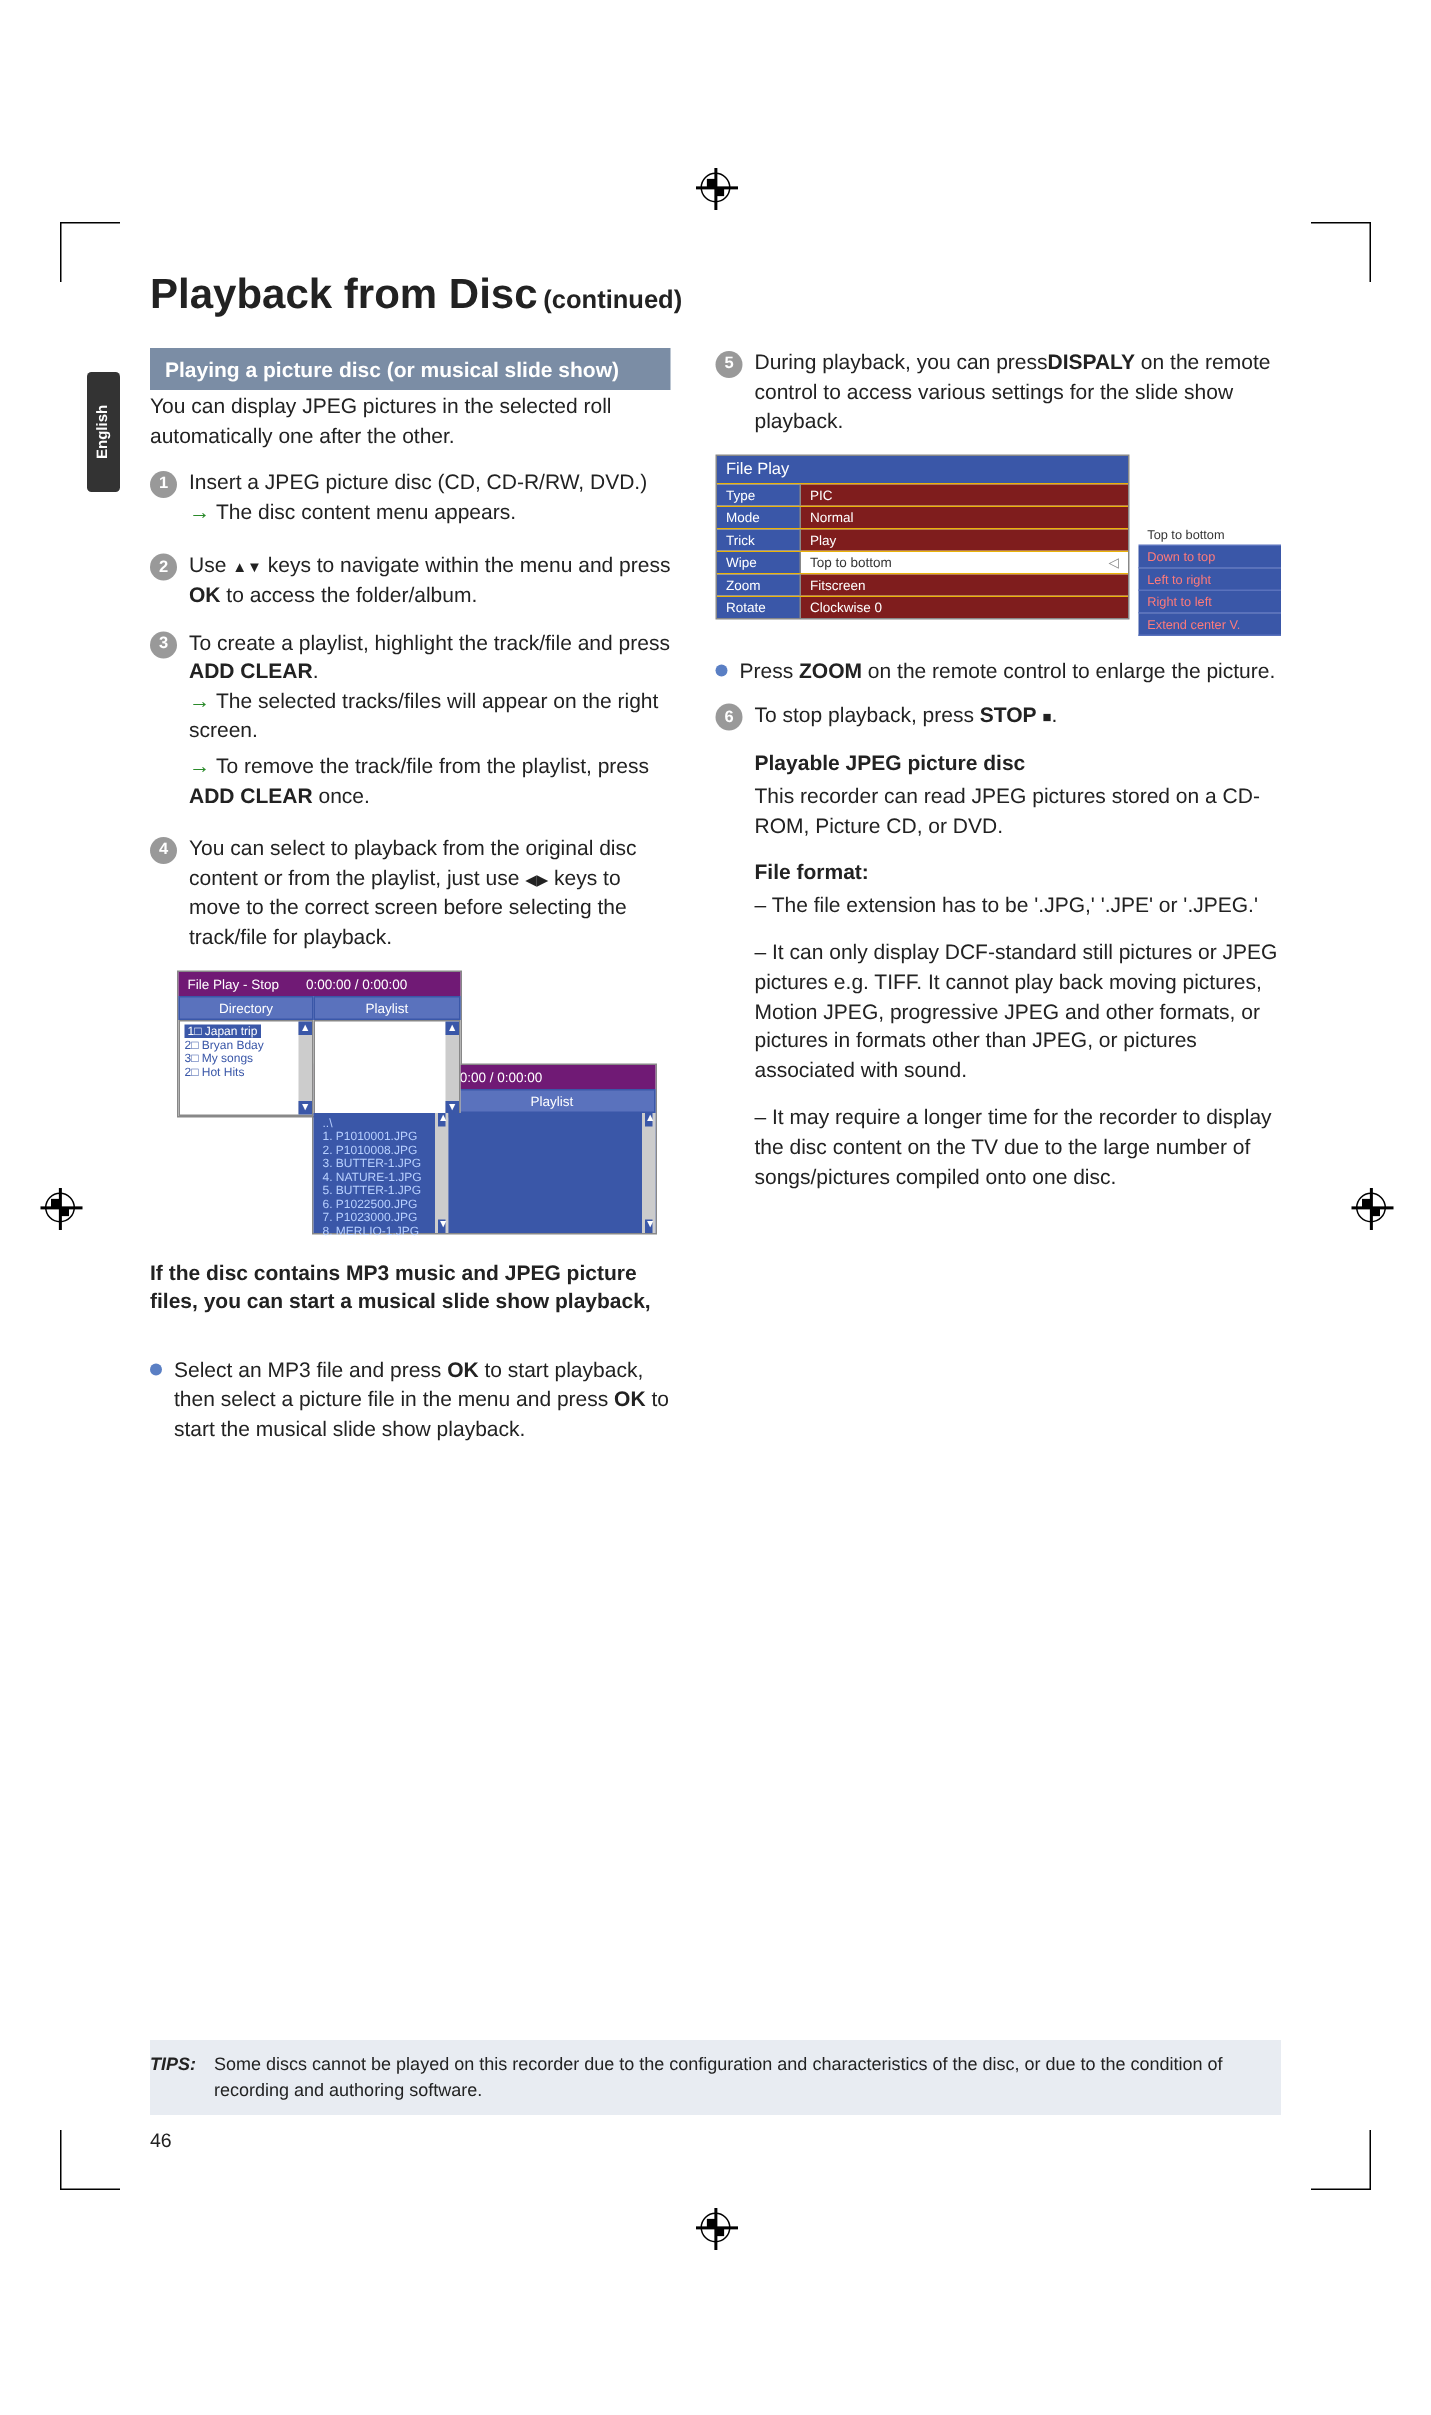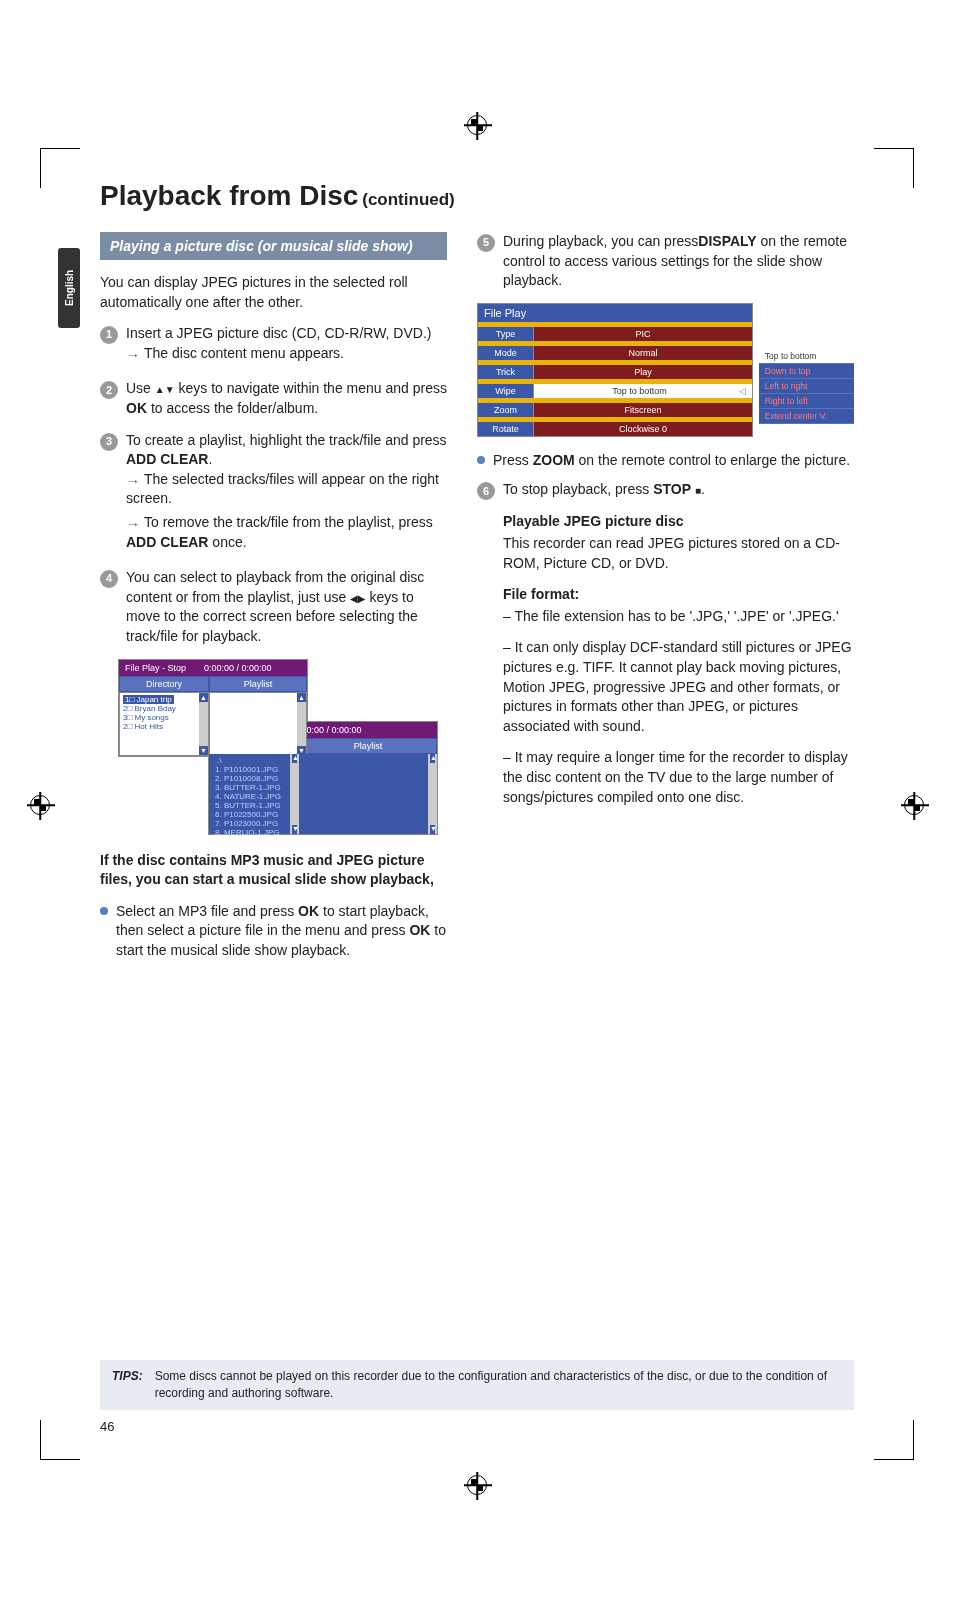--- a/index.html
+++ b/index.html
@@ -26,21 +26,21 @@
 
 .title-line { margin-bottom: 20px; }
 .title-line .big { font-size: 28px; font-weight: bold; }
 .title-line .small { font-size: 17px; font-weight: bold; }
 
 .side-tab { position: absolute; left: 58px; top: 248px; width: 22px; height: 80px; background: #333; color: #fff; font-size: 10px; font-weight: bold; display: flex; align-items: center; justify-content: center; writing-mode: vertical-rl; transform: rotate(180deg); border-radius: 3px; }
 
 .cols { display: flex; gap: 30px; }
 .col { width: 50%; }
 
-.subhead { background: #7b8da5; color: #fff; font-weight: bold; padding: 6px 10px; font-size: 14px; margin-bottom: 13px; font-style: italic; }
+.subhead { background: #7b8da5; color: #fff; font-weight: bold; padding: 6px 10px; font-size: 14px; margin-bottom: 1px; }
 
 p { line-height: 1.4; margin-bottom: 12px; }
 
 .step { display: flex; gap: 8px; margin-bottom: 12px; line-height: 1.4; }
 .step-num { width: 18px; height: 18px; border-radius: 50%; background: #999; color: #fff; font-size: 11px; font-weight: bold; display: flex; align-items: center; justify-content: center; flex-shrink: 0; margin-top: 2px; }
 .step-body { flex: 1; }
 
 .arrow-line { padding-left: 0; margin-bottom: 4px; }
 .arrow-green { color: #2a8a2a; font-weight: bold; margin-right: 4px; }
 
@@ -65,35 +65,35 @@
 
 .ui-play2 { margin-top: -36px; margin-left: 90px; width: 230px; border: 1px solid #888; font-size: 9px; }
 .ui-files { background: #3a57a8; color: #b8d0ff; font-size: 8px; padding: 2px 4px; height: 80px; position: relative; }
 .ui-files div { padding: 0 2px; }
 .ui-files .scr { position: absolute; right: 0; top: 0; bottom: 0; width: 9px; background: #ccc; display: flex; flex-direction: column; justify-content: space-between; }
 .ui-files .scr span { background: #3a57a8; color: #fff; height: 9px; font-size: 7px; text-align: center; }
 
 .ui-block2 { display: flex; gap: 6px; align-items: flex-start; margin: 10px 0 14px 0; }
 .settings-box { border: 1px solid #888; font-size: 9px; width: 284px; }
 .settings-head { background: #3a57a8; color: #fff; padding: 3px 6px; font-size: 11px; }
-.settings-row { display: flex; border-top: 5px solid #eab308; text-align: center; }
+.settings-row { display: flex; border-top: 1px solid #eab308; }
 .settings-key { width: 56px; background: #3a57a8; color: #fff; padding: 2px 6px; border-right: 1px solid #888; }
 .settings-val { background: #7f1d1d; color: #fff; padding: 2px 6px; flex: 1; }
 .settings-row.sel .settings-val { background: #fff; color: #333; }
 .settings-row.sel .arrows { float: right; color: #888; }
 .submenu { font-size: 8.5px; width: 98px; margin-top: 46px; }
 .submenu div { background: #3a57a8; color: #fff; padding: 2px 6px; border-bottom: 1px solid #5a72bd; white-space: nowrap; }
 .submenu .sel { background: #fff; color: #333; }
 .submenu .red { color: #ff7a7a; }
 
-.bold-para { font-weight: bold; line-height: 1.4; margin-bottom: 12px; }
+.bold-para { font-weight: bold; line-height: 1.4; margin-bottom: 26px; }
 
 .indent-dash { padding-left: 0; }
 
-.tips-box { position: absolute; bottom: 200px; left: 100px; right: 100px; background: #e8ecf2; padding: 8px 12px; font-size: 12px; display: flex; gap: 12px; line-height: 1.4; }
+.tips-box { position: absolute; bottom: 200px; left: 100px; right: 100px; background: #e8ecf2; padding: 8px 0; font-size: 12px; display: flex; gap: 12px; line-height: 1.4; }
 .tips-box .tl { font-weight: bold; font-style: italic; flex-shrink: 0; }
 
 .pagenum { position: absolute; bottom: 176px; left: 100px; font-size: 13px; }
 
 .sym-updown::before { content: '▲▼'; font-size: 10px; }
 .sym-leftright::before { content: '◀▶'; font-size: 10px; }
 .sym-stop::before { content: '■'; font-size: 10px; }
 </style>
 </head>
 <body>

